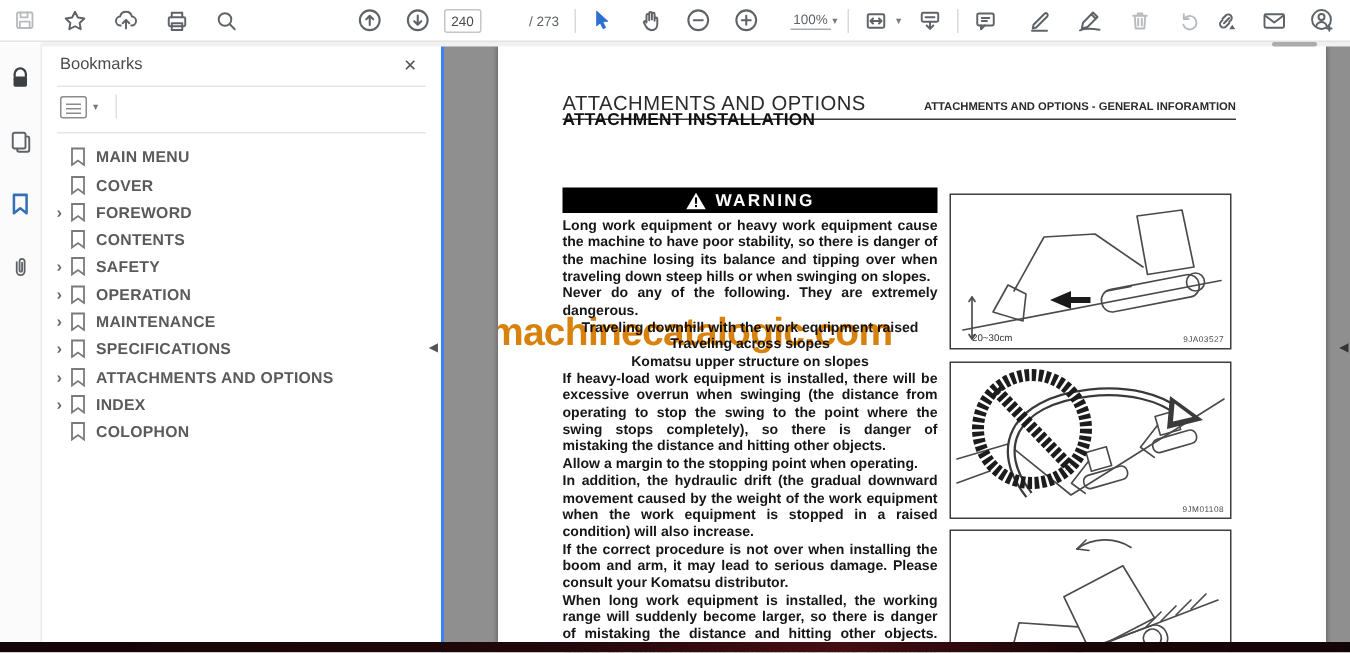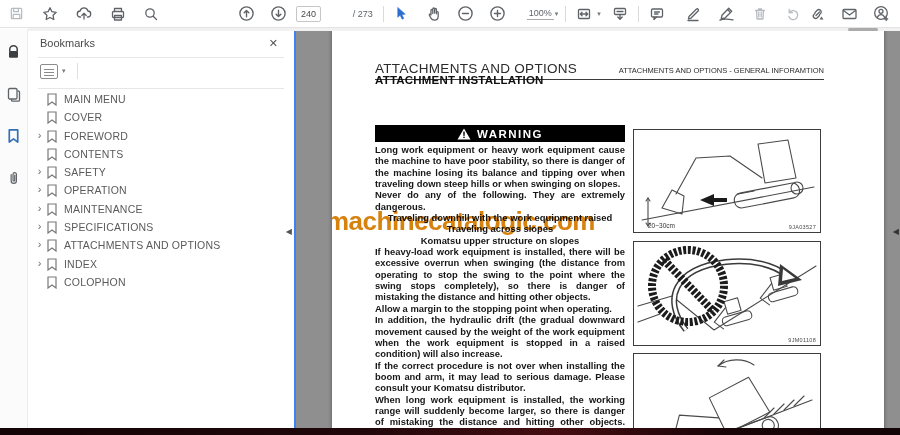--- a/index.html
+++ b/index.html
@@ -38,37 +38,37 @@
   .sb-title{font-size:11px;color:#4a4a4a;flex:1;}
   .sb-close{font-size:11px;color:#555;cursor:pointer;padding:2px 4px;}
   .sb-div{height:1px;background:#e6e6e6;margin:4px 10px 0 10px;}
   .sb-tools{height:26px;display:flex;align-items:center;padding-left:12px;}
   .sb-listbtn{width:18px;height:15px;border:1px solid #8b8b8b;border-radius:2px;position:relative;cursor:pointer;}
   .sb-listbtn i{position:absolute;left:3px;right:3px;height:1px;background:#8b8b8b;}
   .sb-listbtn i:nth-child(1){top:4px;} .sb-listbtn i:nth-child(2){top:7px;} .sb-listbtn i:nth-child(3){top:10px;}
   .sb-vline{width:1px;height:16px;background:#e0e0e0;margin-left:10px;}
 
   .bm-list{padding-top:4px;}
-  .bm-item{height:18.3px;display:flex;align-items:flex-start;padding-left:5px;cursor:pointer;}
+  .bm-item{height:18.3px;display:flex;align-items:flex-end;padding-left:5px;cursor:pointer;font-weight:bold;}
   .bm-chev{width:13px;font-size:11px;color:#6a6a6a;text-align:center;line-height:1;}
   .bm-chev.hidden{visibility:hidden;}
   .bm-ico{width:12px;height:13px;margin-right:6px;flex:0 0 auto;}
   .bm-label{font-size:10.5px;color:#5a5a5a;letter-spacing:.2px;white-space:nowrap;}
 
   .sb-handle{position:absolute;right:2px;top:198px;font-size:8px;color:#555;cursor:pointer;}
 
   
   .docarea{position:relative;flex:1 1 auto;background:#8f8f8f;overflow:hidden;}
   .page{position:absolute;left:36px;top:0;width:552px;height:100%;background:#fff;overflow:hidden;
         box-shadow:0 0 4px rgba(0,0,0,.4);}
   .right-handle{position:absolute;right:1px;top:198px;font-size:8px;color:#333;cursor:pointer;}
 
   .doc-headrow{position:absolute;left:43px;right:60px;top:32px;display:flex;align-items:baseline;justify-content:space-between;}
   .doc-head-left{font-size:13.5px;color:#2b2b2b;letter-spacing:.3px;white-space:nowrap;}
-  .doc-head-right{font-size:7.5px;color:#2b2b2b;font-weight:normal;white-space:nowrap;}
+  .doc-head-right{font-size:7.5px;color:#2b2b2b;font-weight:bold;white-space:nowrap;}
   .doc-rule{position:absolute;left:43px;right:60px;top:50px;height:1px;background:#3a3a3a;}
   .doc-section{position:absolute;left:43px;top:45px;font-size:11.5px;font-weight:bold;color:#111;letter-spacing:.2px;}
 
   .warnbar{position:absolute;left:43px;top:96px;width:250px;height:17px;background:#000;color:#fff;
            display:flex;align-items:center;justify-content:center;gap:6px;}
   .warnbar .wtxt{font-size:11.5px;font-weight:bold;letter-spacing:1.5px;}
 
   .bodytext{position:absolute;left:43px;top:115px;width:250px;font-size:9.4px;font-weight:bold;
             color:#161616;line-height:11.35px;text-align:justify;}
   .bodytext .para{margin:0;}

